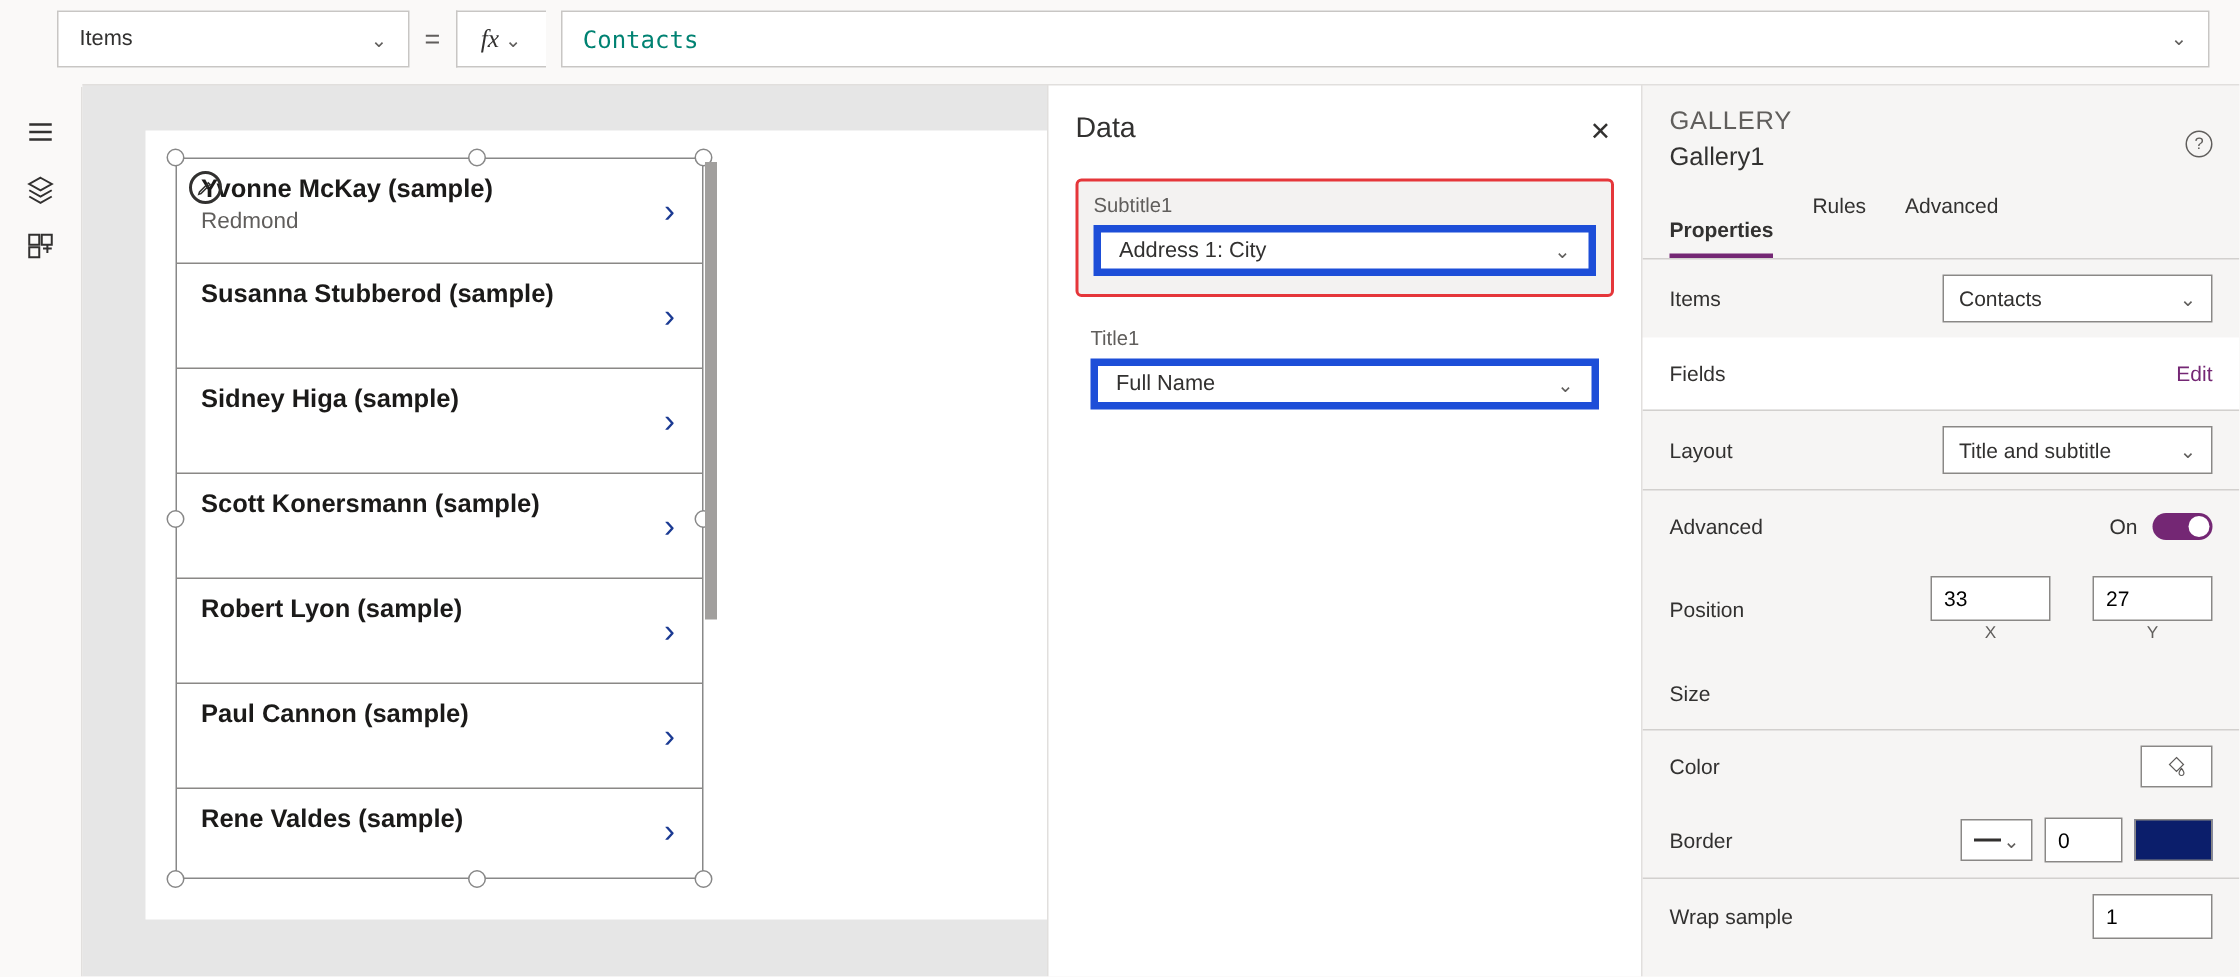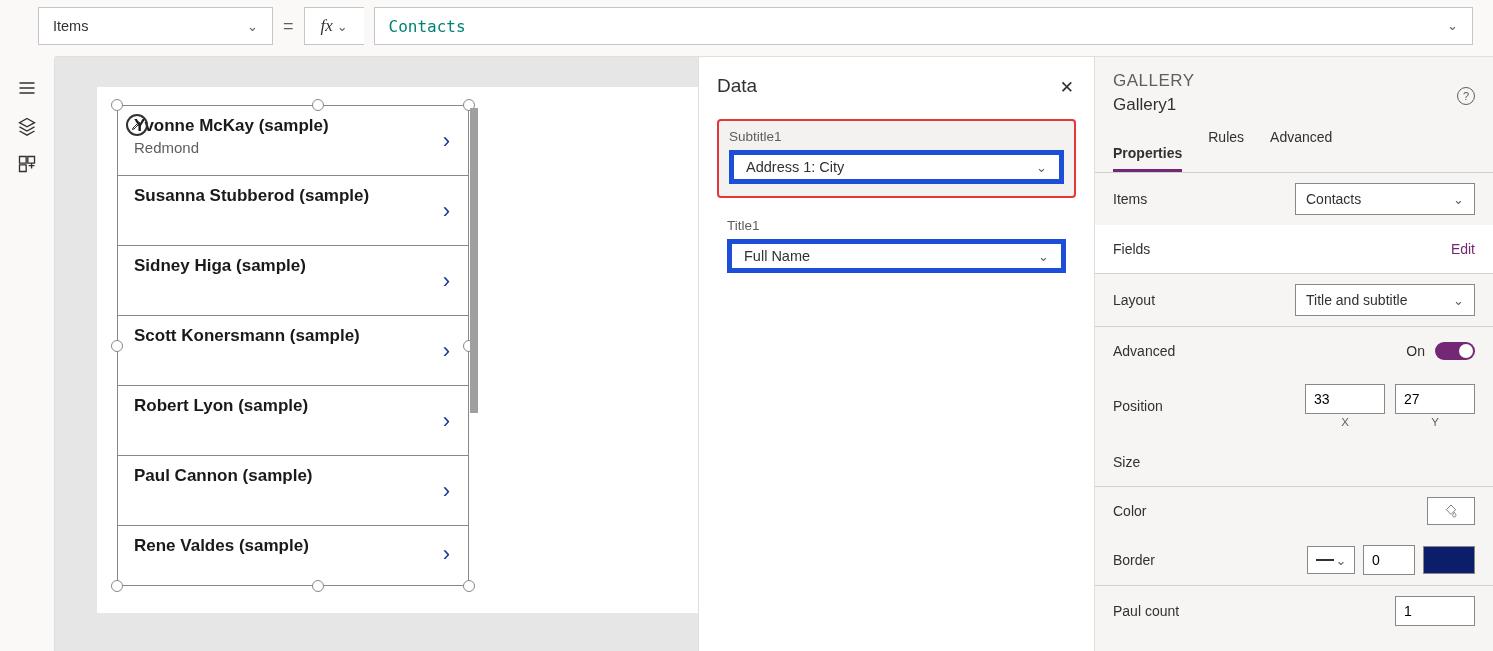--- a/index.html
+++ b/index.html
@@ -202,21 +202,21 @@
     }
     .toggle-pill::after{
       content:""; position:absolute; right:2px; top:2px;
       width:14px; height:14px; background:#fff; border-radius:50%;
     }
     .num-input {
       width: 80px; height: 30px; border: 1px solid #8a8886; background:#fff;
       padding: 0 8px; font-size: 14px;
     }
     .sublabel { font-size: 11.5px; color: #605e5c; text-align:center; margin-top:2px;}
-    .pair { display:flex; gap:10px;justify-content:space-between; }
+    .pair { display:flex; gap:28px;justify-content:space-between; }
     .color-btn {
       width: 48px; height: 28px; background:#fff; border:1px solid #8a8886;
       display:flex; align-items:center; justify-content:center;
     }
     .border-style {
       width: 48px; height: 28px; background: #fff; border: 1px solid #8a8886;
       display:flex; align-items:center; justify-content:center; gap:2px;
     }
     .border-swatch {
       width: 52px; height: 28px; background: #0b1e6b; border:1px solid #8a8886;
@@ -402,16 +402,16 @@
       <div class="border-style">
         <span style="display:inline-block;width:18px;border-top:2px solid #323130"></span>
         <span class="chev">⌄</span>
       </div>
       <input class="num-input" style="width: 52px;" value="0">
       <div class="border-swatch"></div>
     </div>
   </div>
 
   <div class="prop-row prop-sep">
-    <span>Paul count</span>
+    <span>Wrap sample</span>
     <input class="num-input" value="1" style="">
   </div>
 </div>
 
 </body></html>

